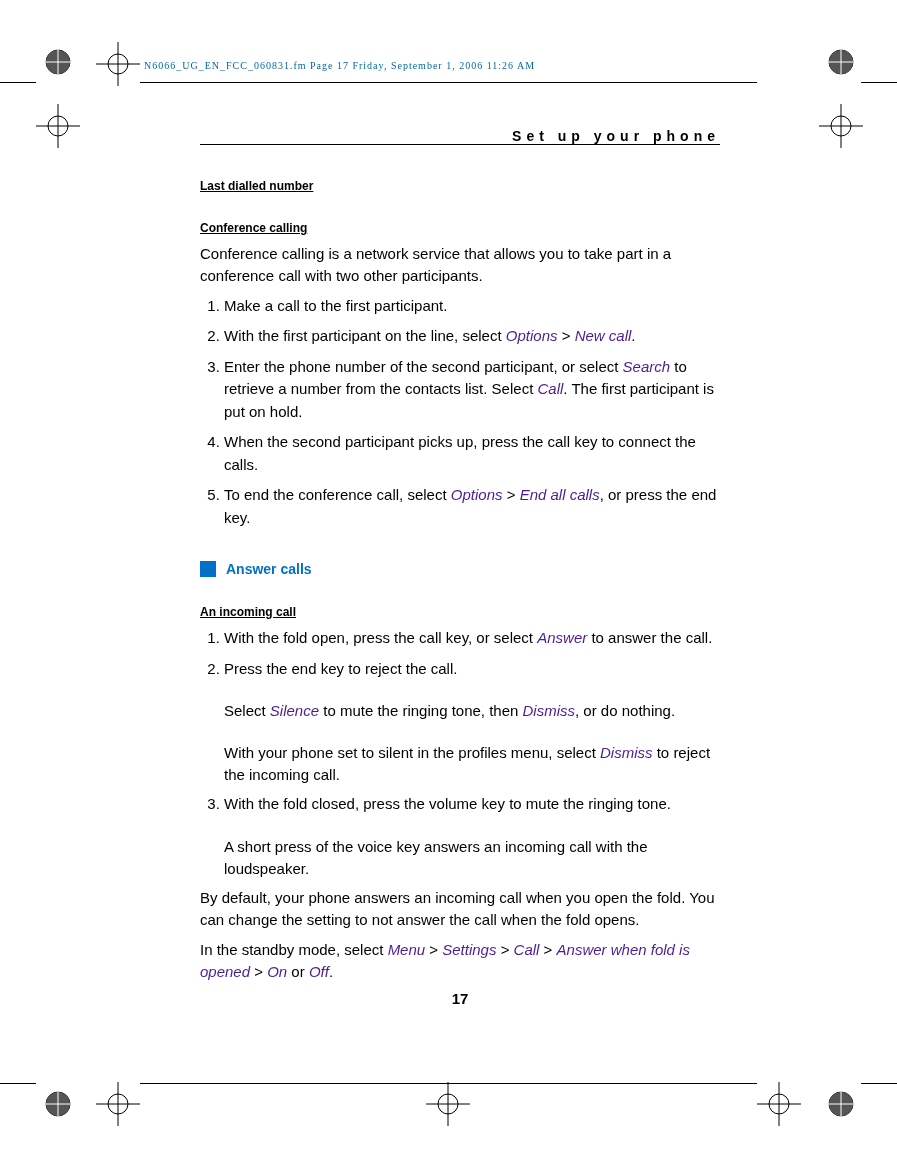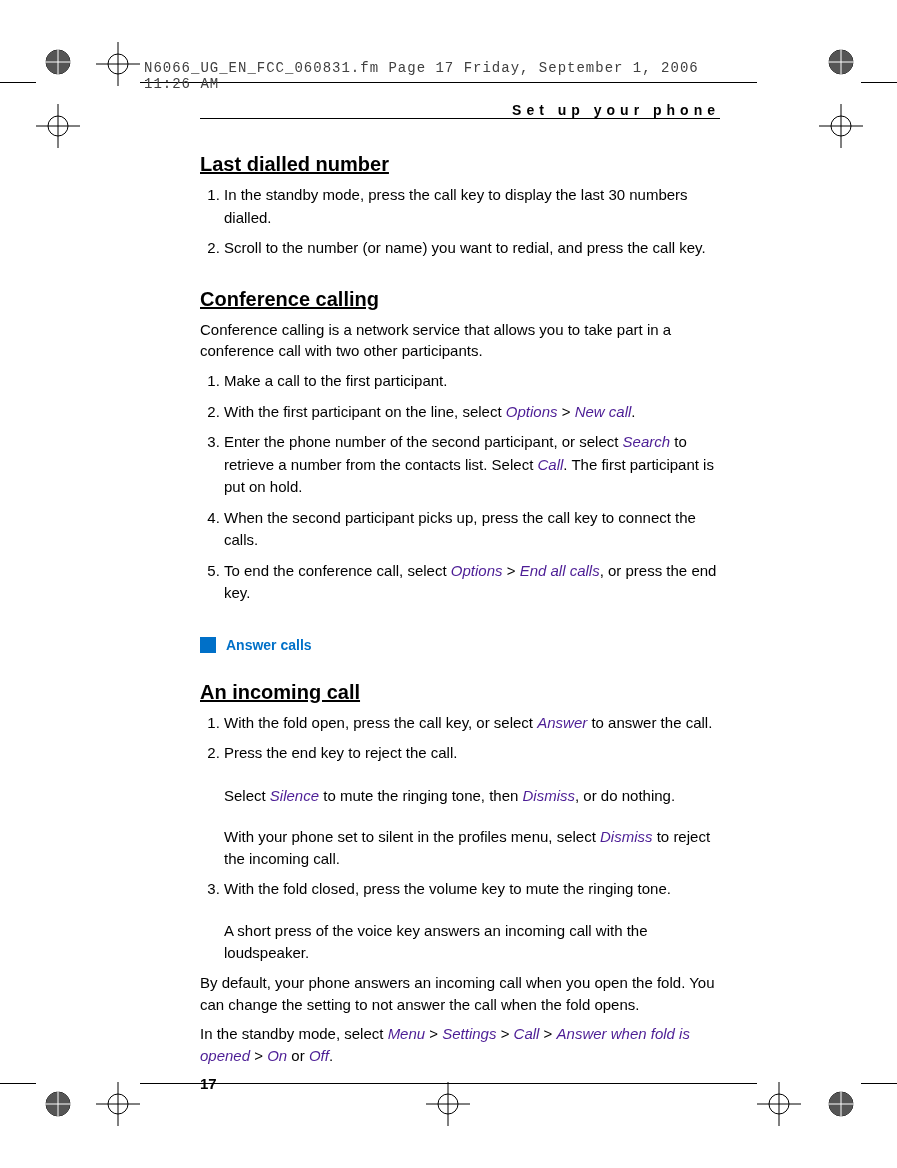--- a/index.html
+++ b/index.html
@@ -9,42 +9,42 @@
     background: #fff;
     width: 897px;
     height: 1168px;
     position: relative;
   }
   .header-line {
     position: absolute;
     top: 60px;
     left: 144px;
     right: 168px;
-    font-family: Liberation Mono, monospace;
-    font-size: 14px;
-    color: #404040;
+    font-family: Liberation Serif, serif;
+    font-size: 10px;
+    color: #0369a1;
     letter-spacing: 1px;
   }
   .page-content {
     position: absolute;
-    top: 102px;
+    top: 128px;
     left: 200px;
     width: 520px;
   }
   .running-head {
     text-align: right;
     letter-spacing: 5px;
     font-size: 14px;
     font-weight: bold;
     border-bottom: 1px solid #000;
     padding-bottom: 0;
     margin-bottom: 34px;
   }
   h3.section {
-    font-size: 20px;
+    font-size: 12px;
     font-weight: bold;
     text-decoration: underline;
     margin: 28px 0 8px 0;
   }
   ol {
     margin: 8px 0;
     padding-left: 24px;
   }
   ol li {
     font-size: 15px;
@@ -158,24 +158,20 @@
 <div style="position:absolute;bottom:84px;left:140px;right:140px;height:1px;background:#000"></div>
 <div style="position:absolute;bottom:84px;left:0;width:36px;height:1px;background:#000"></div>
 <div style="position:absolute;bottom:84px;right:0;width:36px;height:1px;background:#000"></div>
 
 <div class="header-line">N6066_UG_EN_FCC_060831.fm  Page 17  Friday, September 1, 2006  11:26 AM</div>
 
 <div class="page-content">
   <div class="running-head">Set up your phone</div>
 
   <h3 class="section">Last dialled number</h3>
-  <ol>
-    <li>In the standby mode, press the call key to display the last 30 numbers dialled.</li>
-    <li>Scroll to the number (or name) you want to redial, and press the call key.</li>
-  </ol>
 
   <h3 class="section">Conference calling</h3>
   <p>Conference calling is a network service that allows you to take part in a conference call with two other participants.</p>
   <ol>
     <li>Make a call to the first participant.</li>
     <li>
       <span>With the first participant on the line, select </span><span class="ui-term">Options</span><span class="sep"> &gt; </span><span class="ui-term">New call</span><span>.</span>
     </li>
     <li>
       <span>Enter the phone number of the second participant, or select </span><span class="ui-term">Search</span><span> to retrieve a number from the contacts list. Select </span><span class="ui-term">Call</span><span>. The first participant is put on hold.</span>
@@ -208,14 +204,14 @@
     <li class="cli">
       <span>With the fold closed, press the volume key to mute the ringing tone.</span>
       <p style="margin-left:0">A short press of the voice key answers an incoming call with the loudspeaker.</p>
     </li>
   </ol>
   <p>By default, your phone answers an incoming call when you open the fold. You can change the setting to not answer the call when the fold opens.</p>
   <p>
     <span>In the standby mode, select </span><span class="ui-term">Menu</span><span class="sep"> &gt; </span><span class="ui-term">Settings</span><span class="sep"> &gt; </span><span class="ui-term">Call</span><span class="sep"> &gt; </span><span class="ui-term">Answer when fold is opened</span><span class="sep"> &gt; </span><span class="ui-term">On</span><span> or </span><span class="ui-term">Off</span><span>.</span>
   </p>
 
-  <div class="page-number" style="position:relative;text-align:left;">17</div>
+  <div class="page-number" style="position:relative;text-align:center;">17</div>
 </div>
 
 </body></html>

